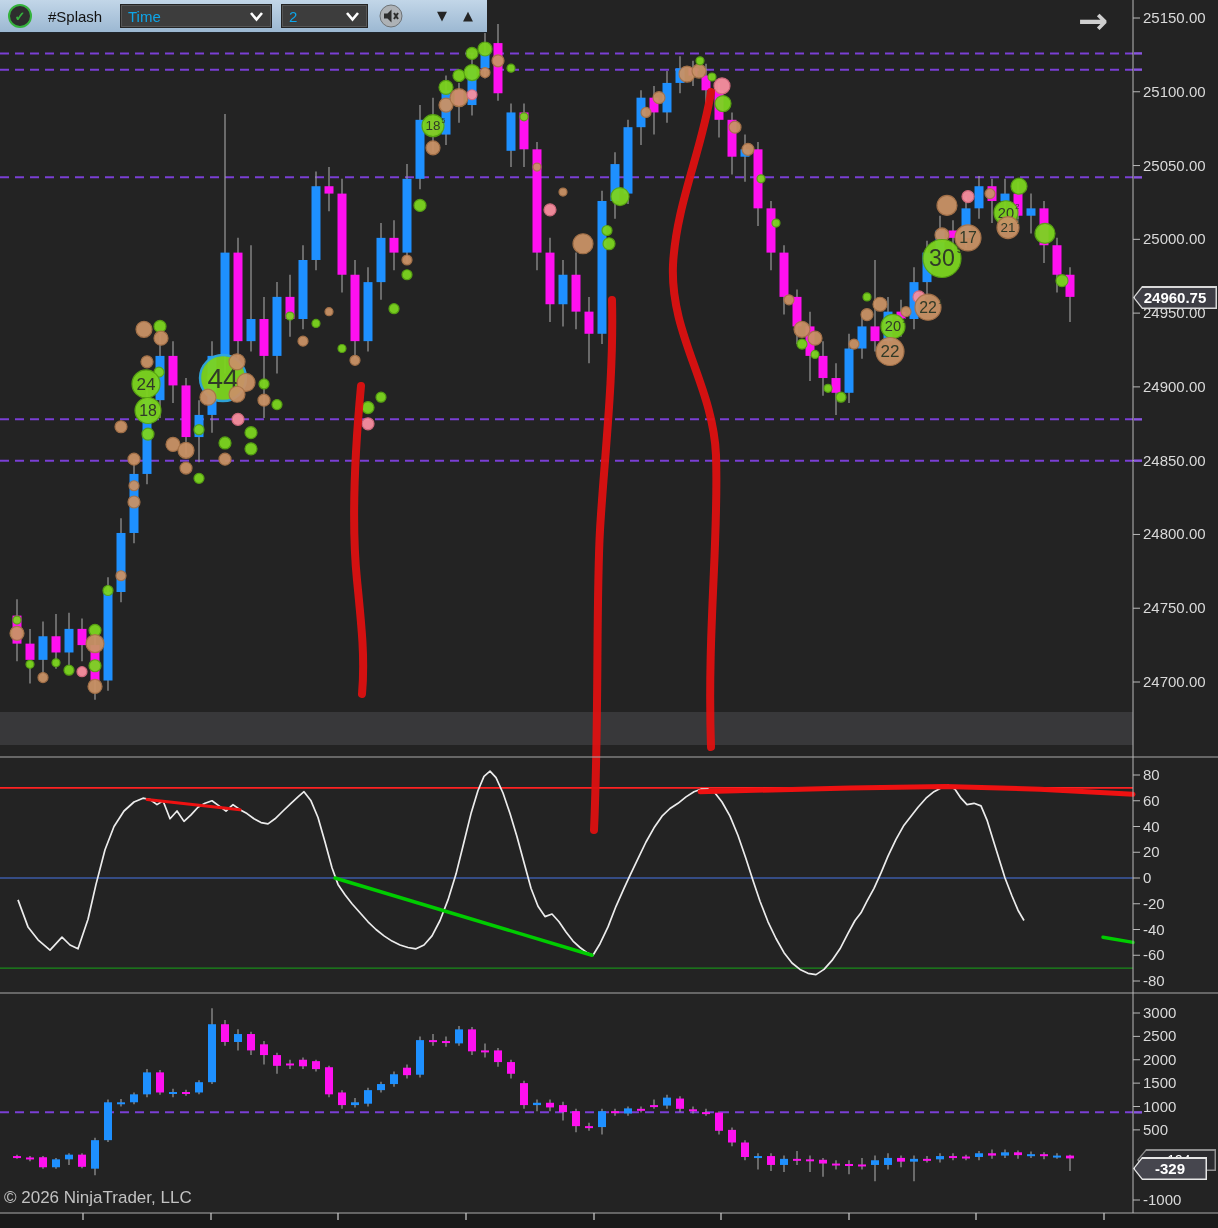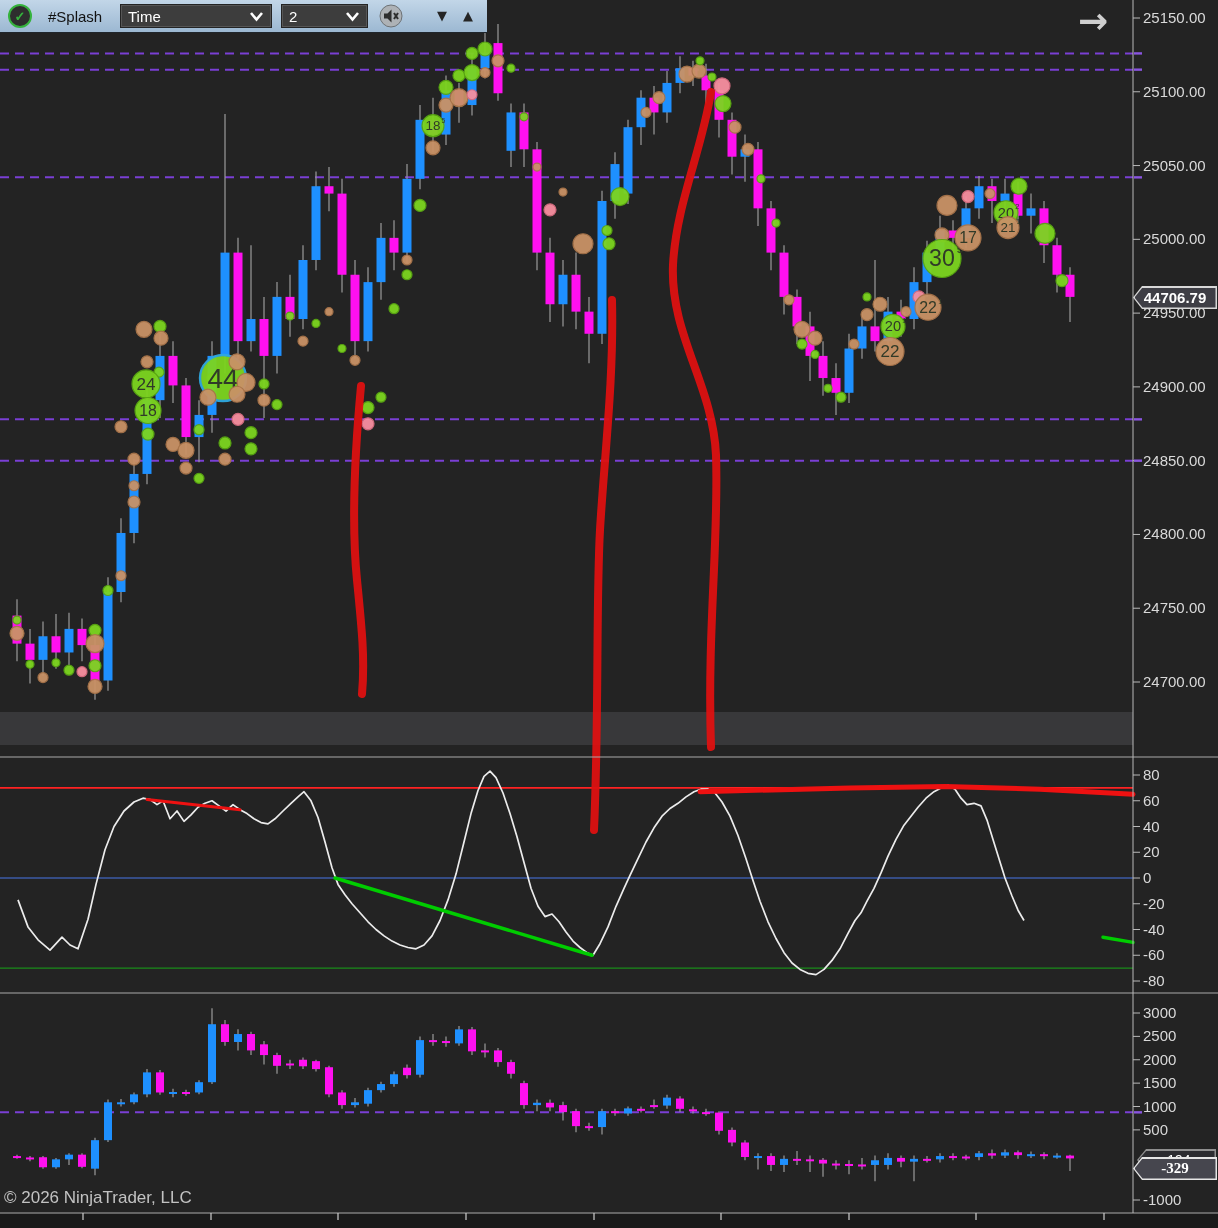--- a/index.html
+++ b/index.html
@@ -8,40 +8,40 @@
   svg text{user-select:none;}
   
   .toolbar{position:absolute;left:0;top:0;width:487px;height:32px;z-index:6;
            background:linear-gradient(#c2d6e8,#9cb8d2);border-bottom:1px solid #20262c;
            display:flex;align-items:center;gap:0;}
   .status-icon{width:20px;height:20px;margin-left:8px;border-radius:50%;background:#2e2e2e;
                border:2px solid #35b33d;color:#35b33d;font-size:13px;font-weight:bold;
                display:flex;align-items:center;justify-content:center;}
   .instr{color:#121212;font-size:15px;margin-left:16px;}
   .dd{height:24px;background:#3d3d3d;border:1px solid #242424;box-shadow:inset 0 0 0 1px #565656;
-      color:#ffffff;font-size:15px;display:flex;align-items:center;justify-content:space-between;
+      color:#0ea5e9;font-size:15px;display:flex;align-items:center;justify-content:space-between;
       padding:0 7px;box-sizing:border-box;}
   .dd1{position:absolute;left:120px;width:152px;}
   .dd2{position:absolute;left:281px;width:87px;}
   .spk{position:absolute;left:379px;top:4px;width:24px;height:24px;}
   .tri{position:absolute;font-family:"DejaVu Sans",sans-serif;font-size:13px;color:#252525;top:8px;cursor:default;}
   .tri-dn{left:437px;} .tri-up{left:463px;}
   
   .next-arrow{position:absolute;left:1078px;top:0px;z-index:5;font-family:"DejaVu Sans",sans-serif;
               font-size:36px;color:#cfcfcf;font-weight:bold;}
   
   .badge{position:absolute;z-index:7;}
   .badge .shape{position:absolute;inset:0;clip-path:polygon(0 50%,9px 0,100% 0,100% 100%,9px 100%);}
   .badge .inner{position:absolute;inset:1.5px;clip-path:polygon(0 50%,8px 0,100% 0,100% 100%,8px 100%);
                 display:flex;align-items:center;justify-content:center;color:#fff;}
   .b-price{left:1133px;top:286px;width:84px;height:23px;}
   .b-price .shape{background:#d8d8d8;} .b-price .inner{background:#3e3e45;font-size:15px;font-weight:bold;}
   .b-hid{left:1137px;top:1149px;width:79px;height:22px;z-index:6;}
   .b-hid .shape{background:#8f8f8f;} .b-hid .inner{background:#2c2c30;font-size:14px;}
-  .b-vol{left:1133px;top:1157px;width:84px;height:23px;z-index:7;font-family:Liberation Serif, serif;}
+  .b-vol{left:1133px;top:1157px;width:74px;height:23px;z-index:7;}
   .b-vol .shape{background:#e6e6e6;} .b-vol .inner{background:#46464e;font-size:15px;font-weight:bold;}
   .copyright{position:absolute;left:4px;top:1188px;color:#c2c2c2;font-size:17px;z-index:5;}
 </style>
 </head>
 <body>
 
 <div id="stage">
   <svg id="cv" width="1218" height="1228" viewBox="0 0 1218 1228" style="position:absolute;left:0;top:0;">
       <g>
         <rect x="0" y="712" width="1133" height="33" fill="#38383a"></rect>
@@ -640,21 +640,21 @@
     </div>
     <span class="tri tri-dn">▼</span>
     <span class="tri tri-up">▲</span>
   </div>
 
   <div class="next-arrow">→</div>
 
   <div class="badge b-price">
     <div class="shape"></div>
     <div class="inner">
-        <span>44706.79</span>
+        <span>24960.75</span>
       </div>
   </div>
   <div class="badge b-hid">
     <div class="shape"></div>
     <div class="inner">
         <span>-194</span>
       </div>
   </div>
   <div class="badge b-vol">
     <div class="shape"></div>

